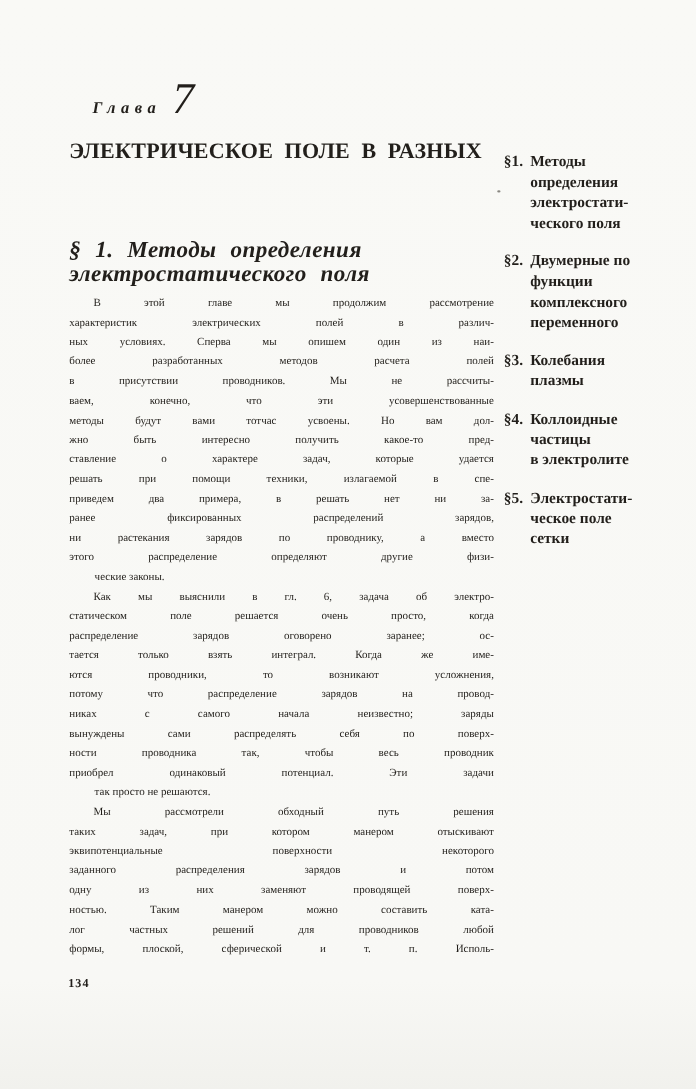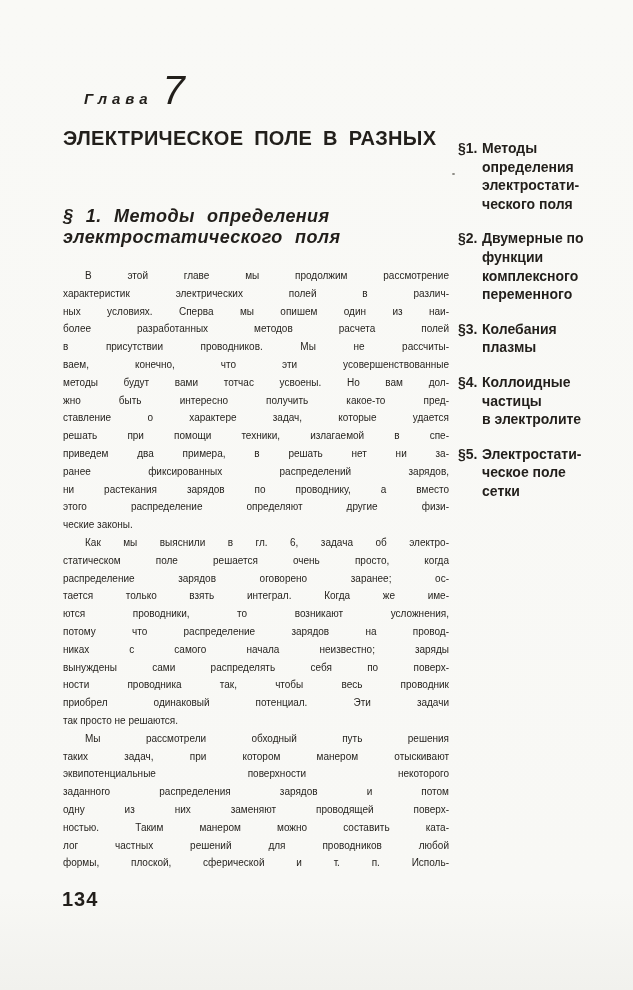--- a/index.html
+++ b/index.html
@@ -7,21 +7,21 @@
     padding: 0;
     background: #e9e9e6;
   }
   .page {
     position: relative;
     width: 633px;
     height: 990px;
     margin: 0 auto;
     background: linear-gradient(180deg, #f9f9f6 0%, #f8f8f5 90%, #f1f1ed 100%);
     color: #221f1b;
-    font-family: Liberation Sans, sans-serif;
+    font-family: Liberation Serif, serif;
     overflow: hidden;
   }
 
   
   .chapter {
     position: absolute;
     left: 84px;
     top: 70px;
     display: flex;
     align-items: baseline;
@@ -52,23 +52,23 @@
     line-height: 24px;
     letter-spacing: 0.3px;
     word-spacing: 5px;
   }
   .title-line { display: block; }
 
   
   .section-heading {
     position: absolute;
     left: 63px;
-    top: 206px;
+    top: 217px;
     margin: 0;
-    font-size: 18px;
+    font-size: 21px;
     font-weight: bold;
     font-style: italic;
     line-height: 21px;
     word-spacing: 7px;
     letter-spacing: 0.4px;
   }
   .sh-line1 { display: block; }
   .sh-line2 { display: block; }
 
   
@@ -79,21 +79,21 @@
     width: 386px;
     font-size: 10px;
     line-height: 17.8px;
   }
   .para { margin: 0; }
   .line {
     text-align: justify;
     text-align-last: justify;
   }
   .line.indent { text-indent: 22px; }
-  .line.no-just { text-align-last: left; }
+  .line.no-just { text-align-last: left; margin-left: 23px; }
 
   
   .toc {
     position: absolute;
     left: 458px;
     top: 139px;
     width: 170px;
     font-size: 14px;
     font-weight: bold;
     line-height: 18.6px;
@@ -103,21 +103,21 @@
     margin-bottom: 16px;
   }
   .toc-num { flex: 0 0 24px; }
   .toc-text { flex: 1 1 auto; }
 
   
   .page-number {
     position: absolute;
     left: 62px;
     top: 888px;
-    font-size: 20px;
+    font-size: 11px;
     font-weight: bold;
     letter-spacing: 1px;
     text-align: center;
   }
 
   
   .speck {
     position: absolute;
     left: 452px;
     top: 173px;

